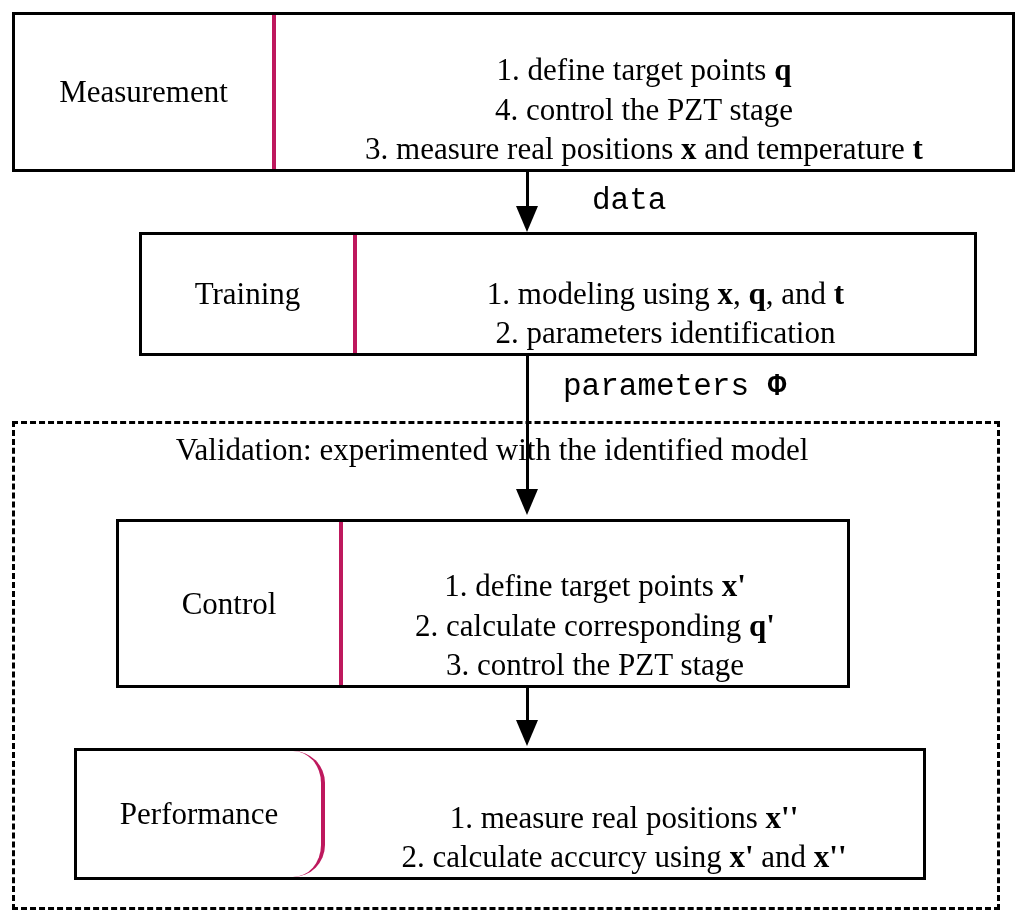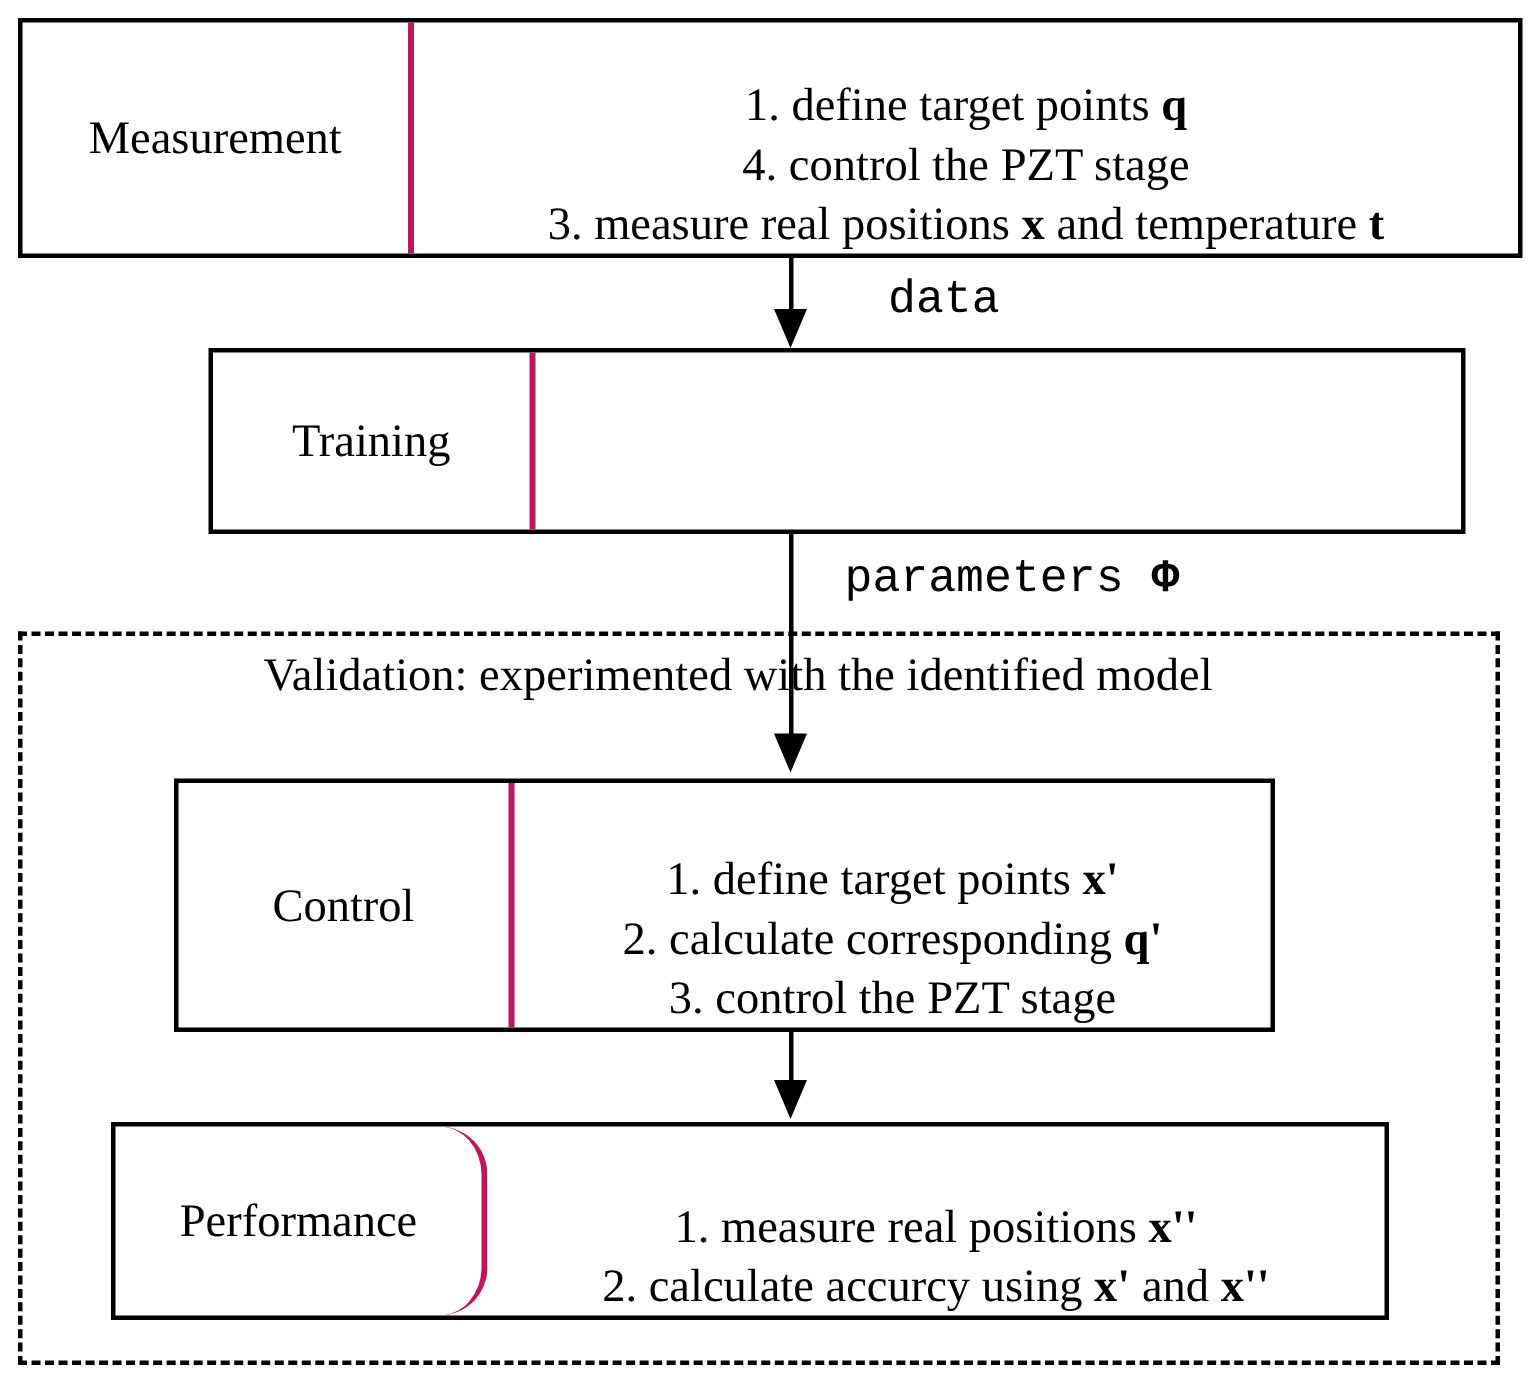--- a/index.html
+++ b/index.html
@@ -121,20 +121,28 @@
     <div class="head" style="top:34px;"></div>
   </div>
   <div class="conn-label fs-conn" style="left:592px; top:183px;">
     <span>data</span>
   </div>
 
   <div class="stage-box" style="left:100px; top:232px; width:838px; height:124px;margin-left:39px;">
     <div class="stage-label fs-label" style="width:215px;">
       <span>Training</span>
     </div>
+    <div class="stage-body fs-body">
+      <div class="line">
+        <span>1. modeling using <b>x</b>, <b>q</b>, and <b>t</b></span>
+      </div>
+      <div class="line">
+        <span>2. parameters identification</span>
+      </div>
+    </div>
   </div>
 
   <div class="conn" style="left:526px; top:356px; width:3px; height:164px;">
     <div class="shaft" style="height:138px;"></div>
     <div class="head" style="top:133px;"></div>
   </div>
   <div class="conn-label fs-conn" style="left:563px; top:369px;">
     <span>parameters <b>Φ</b></span>
   </div>
 

